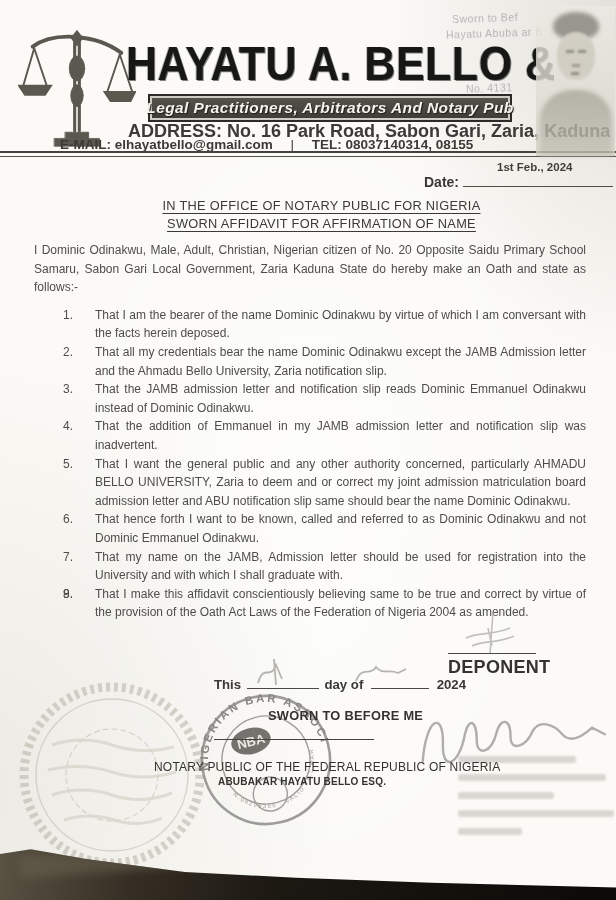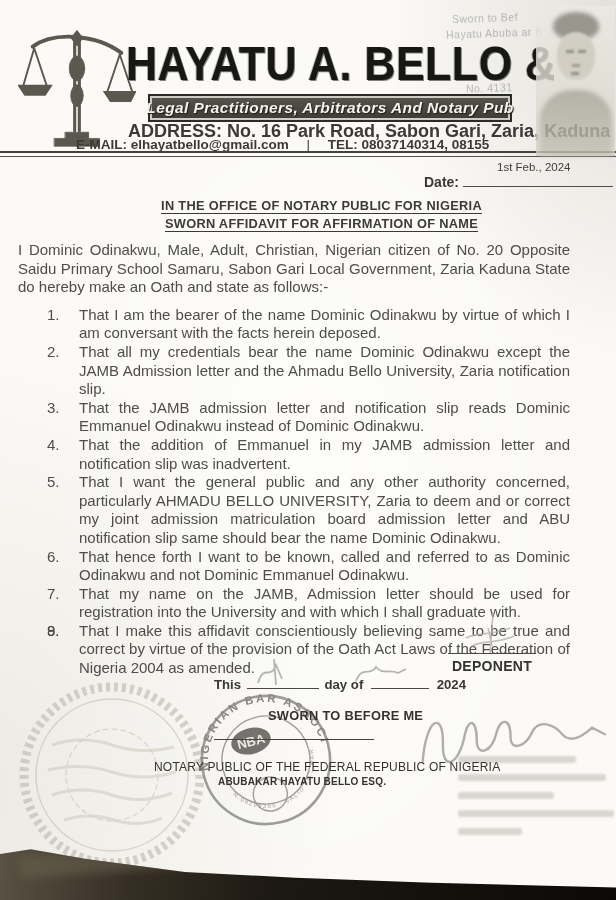--- a/index.html
+++ b/index.html
@@ -25,54 +25,54 @@
     position:absolute; left:148px; top:94px; width:364px; height:28px;
     background:linear-gradient(180deg,#57544e,#3e3b36);
     border:2px solid #2c2a26; box-shadow:0 0 0 2px #cfccc4 inset;
     display:flex; align-items:center; justify-content:center;
   }
   .banner span {
     font-size:15.5px; font-weight:bold; font-style:italic; color:#f4f2ec;
     letter-spacing:.4px; white-space:nowrap; text-shadow:1px 1px 1px #1d1c19;
   }
   .addr-line { position:absolute; left:128px; top:121px; font-size:18px; font-weight:bold; color:#3c3a36; white-space:nowrap; }
-  .mail-line { position:absolute; left:76px; top:137px; font-size:13.5px; font-weight:bold; color:#3c3a36; white-space:nowrap; }
+  .mail-line { position:absolute; left:60px; top:137px; font-size:13.5px; font-weight:bold; color:#3c3a36; white-space:nowrap; }
   .mail-line .sep { margin:0 14px; font-weight:normal; }
   .head-rule { position:absolute; top:151px; left:0; width:616px; height:6px;
     border-top:2.5px solid #44423d; border-bottom:1.5px solid #55534d; }
   .ghost-top { position:absolute; color:#8d8d92; opacity:.6; font-size:10.5px; letter-spacing:.5px; transform:rotate(-2deg); filter:blur(.4px); white-space:nowrap; }
   
   .photo { position:absolute; right:1px; top:6px; width:79px; height:150px; opacity:.8;
     background:linear-gradient(180deg,#eceae3 0%, #e0ddd4 60%, #d4d1c6 100%); }
   .photo .hair { position:absolute; left:17px; top:6px; width:46px; height:28px; background:#85837a; border-radius:50% 50% 45% 45%; filter:blur(2px); }
   .photo .face { position:absolute; left:21px; top:26px; width:38px; height:48px; background:#cdc9bc; border-radius:46%; filter:blur(1px); }
   .photo .feat { position:absolute; left:30px; top:44px; width:8px; height:3px; background:#7b7970; filter:blur(1px);
     box-shadow:12px 0 0 #7b7970, 6px 14px 0 #8a887e, 5px 22px 0 #7b7970; }
   .photo .torso { position:absolute; left:4px; top:84px; width:72px; height:66px;
     background:linear-gradient(180deg,#a8a599,#c2bfb3); border-radius:45% 45% 0 0; filter:blur(2px); }
   
-  .stamp-date { position:absolute; left:497px; top:161px; font-size:11.5px; color:#3f3e3a; }
+  .stamp-date { position:absolute; left:497px; top:161px; font-size:11.5px; color:#3f3e3a;font-weight:bold; }
   .date-row { position:absolute; left:424px; top:174px; font-size:14px; font-weight:bold; color:#3a3935; }
   .date-row .blank { display:inline-block; width:150px; border-bottom:1.8px solid #504e49; height:12px; }
   
   .title-block { position:absolute; left:0; top:197px; width:612px; text-align:center; }
   .title-block div {
-    font-size:12.8px; font-weight:bold; color:#3b3a36; letter-spacing:.3px;
+    font-size:12.8px; font-weight:normal; color:#3b3a36; letter-spacing:.3px;
     text-decoration:underline; text-underline-offset:2.5px; text-decoration-thickness:1.3px; line-height:18px;padding-left:31px;
   }
   
-  .body-text { position:absolute; left:18px; top:241px; width:552px; font-size:15px; line-height:18.6px; color:#4e4d4a; }
+  .body-text { position:absolute; left:34px; top:241px; width:552px; font-size:12px; line-height:18.6px; color:#4e4d4a; }
   .intro { text-align:justify; }
   ol.clauses { list-style:none; margin-top:9px; }
   ol.clauses li { position:relative; padding-left:61px; text-align:justify; }
   ol.clauses li .num { position:absolute; left:29px; }
   
   .deponent { position:absolute; left:448px; top:640px; width:88px; text-align:center; }
   .deponent .sig-line { display:block; border-bottom:1.6px solid #4a4844; height:14px; margin-bottom:3px; }
-  .deponent .lbl { font-size:14px; font-weight:bold; color:#34332f; letter-spacing:.3px; }
+  .deponent .lbl { font-size:18px; font-weight:bold; color:#34332f; letter-spacing:.3px; }
   .dep-scribble { position:absolute; left:452px; top:608px; opacity:.75; }
   
   .jurat-line { position:absolute; left:214px; top:677px; font-size:13.2px; font-weight:bold; color:#3a3935; }
   .jurat-line .blank1 { display:inline-block; width:72px; border-bottom:1.6px solid #4a4844; height:11px; margin:0 2px; }
   .jurat-line .blank2 { display:inline-block; width:58px; border-bottom:1.6px solid #4a4844; height:11px; margin:0 4px; }
   .jurat-hand { position:absolute; left:230px; top:655px; opacity:.7; }
   .sworn { position:absolute; left:268px; top:708px; font-size:12.8px; font-weight:bold; color:#33322e; letter-spacing:.3px; z-index:4; }
   .notary-sigline { position:absolute; left:214px; top:726px; width:160px; border-bottom:1.7px solid #45433f; height:14px; z-index:4; }
   .notary-name { position:absolute; left:218px; top:776px; font-size:10px; font-weight:bold; color:#33322e; letter-spacing:.2px; z-index:4; }
   .notary-title { position:absolute; left:154px; top:760px; font-size:12px; font-weight:normal; color:#33322e; letter-spacing:.2px; z-index:4; }

